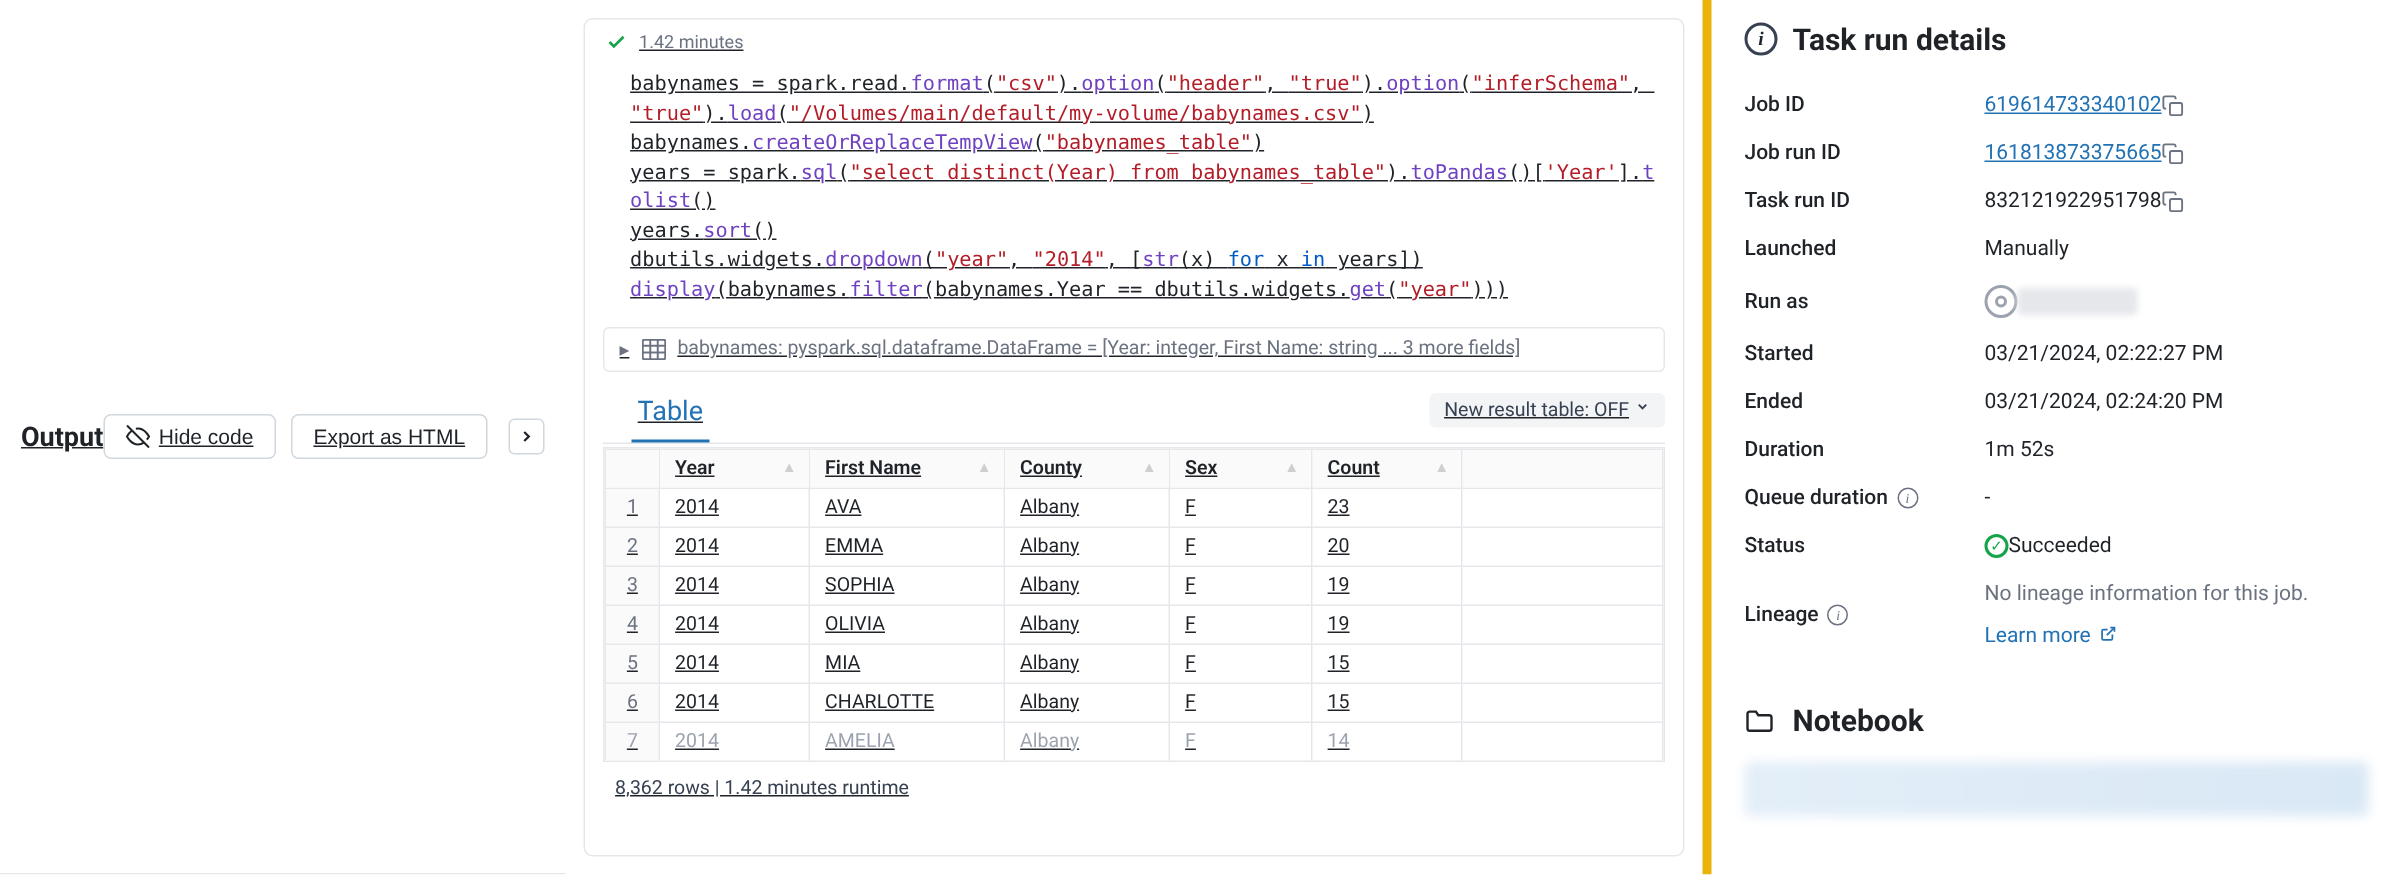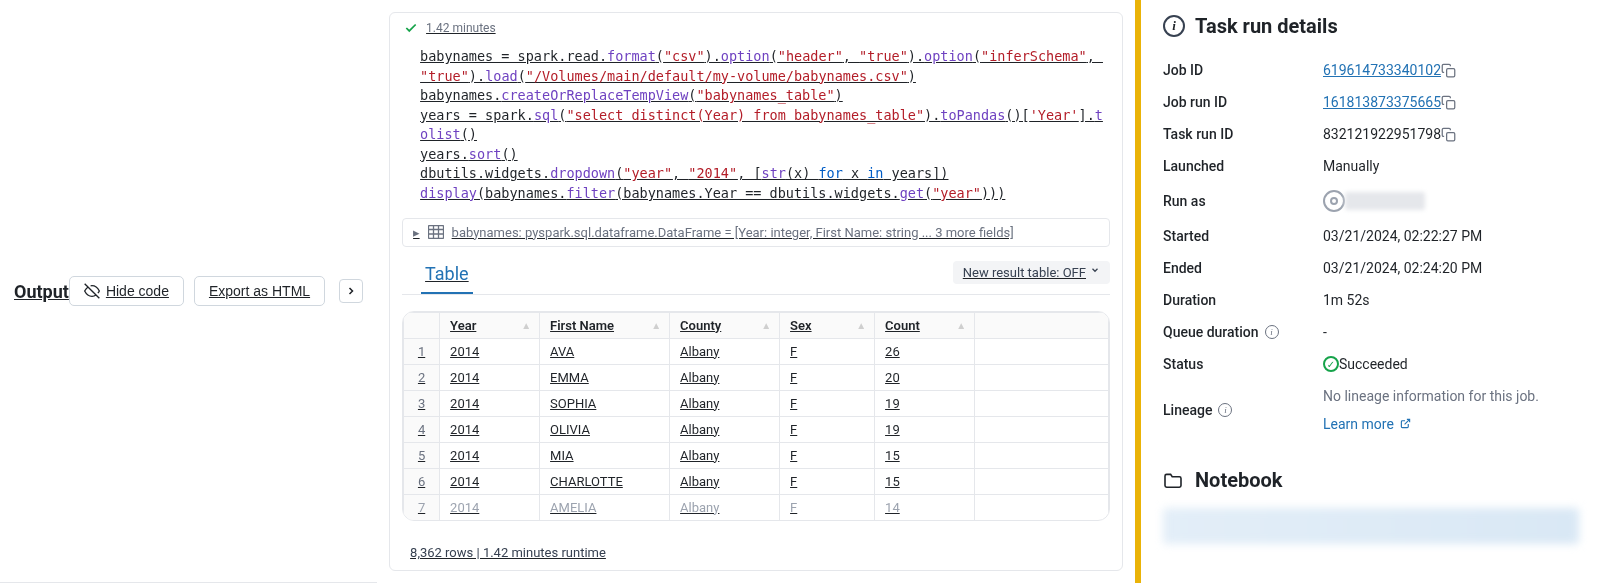--- a/index.html
+++ b/index.html
@@ -16,21 +16,21 @@
 .code-block { padding: 4px 16px 14px 30px; font-family: ui-monospace, Menlo, Consolas, monospace; font-size: 13.5px; line-height: 1.45; white-space: pre-wrap; word-break: break-all; }
 .tok-id { color: #1f2328; }
 .tok-fn { color: #6f42c1; }
 .tok-str { color: #b31d28; }
 .tok-kw { color: #005cc5; }
 .schema-bar { margin: 0 12px; border: 1px solid #e5e7eb; border-radius: 4px; padding: 6px 10px; display: flex; align-items: center; gap: 8px; font-size: 13px; color: #6b7280; }
 .schema-bar .caret { color: #6b7280; cursor: pointer; }
 .tabs-row { display: flex; align-items: center; justify-content: space-between; margin: 8px 12px 0 12px; border-bottom: 1px solid #e5e7eb; }
 .tab { padding: 8px 4px; font-size: 18px; color: #2272b4; border-bottom: 2px solid #2272b4; cursor: pointer; margin-left: 19px; }
 .result-toggle { display: flex; align-items: flex-start; gap: 4px; background: #f3f4f6; border-radius: 4px; padding: 4px 10px; font-size: 13px; color: #374151; cursor: pointer; margin-bottom: 4px; }
-.data-table { margin: 16px 12px; border: 1px solid #e5e7eb; border-radius: 12px; overflow: hidden; }
+.data-table { margin: 2px 12px; border: 1px solid #e5e7eb; border-radius: 0; overflow: hidden; }
 table { border-collapse: collapse; width: 100%; table-layout: fixed; }
 th, td { border: 1px solid #e5e7eb; padding: 4px 10px; text-align: left; font-size: 13px; height: 26px; }
 th { background: #fafafa; font-weight: 600; position: relative; }
 .sort-icon { position: absolute; right: 8px; top: 50%; transform: translateY(-50%); color: #cfcfcf; font-size: 10px; }
 .rownum { width: 36px; text-align: center; color: #6b7280; background: #fafafa; }
 .col-year { width: 100px; }
 .col-first { width: 130px; }
 .col-county { width: 110px; }
 .col-sex { width: 95px; }
 .col-count { width: 100px; }
@@ -131,21 +131,21 @@
               <th class="col-rest"></th>
             </tr>
           </thead>
         <tbody id="tbody">
             <tr>
               <td class="rownum">1</td>
               <td>2014</td>
               <td>AVA</td>
               <td>Albany</td>
               <td>F</td>
-              <td>26</td>
+              <td>23</td>
               <td></td>
             </tr>
             <tr>
               <td class="rownum">2</td>
               <td>2014</td>
               <td>EMMA</td>
               <td>Albany</td>
               <td>F</td>
               <td>20</td>
               <td></td>

